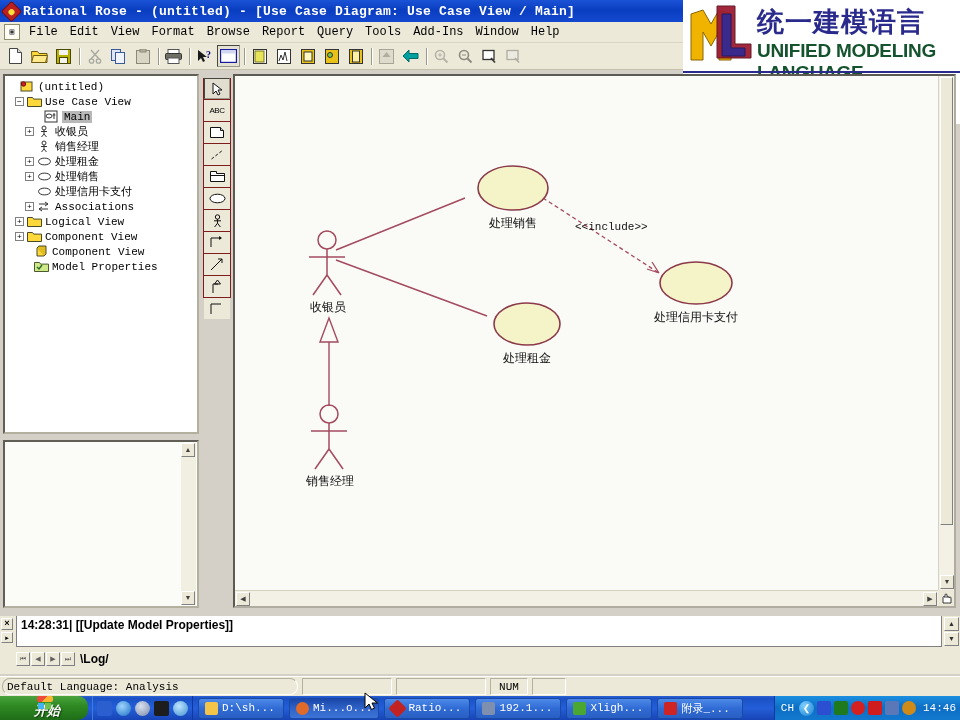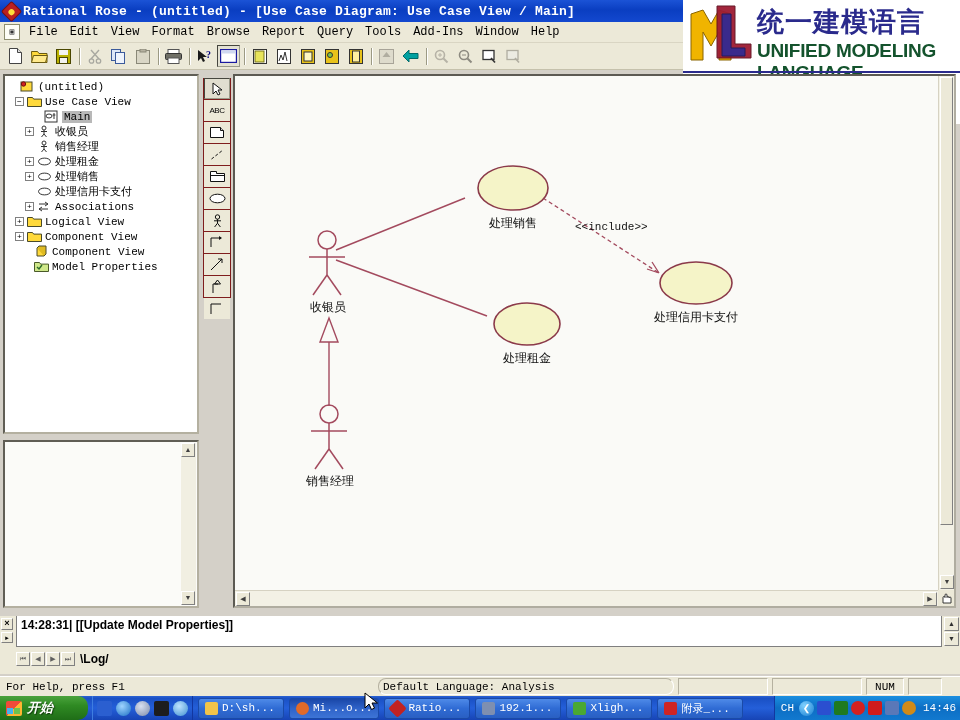--- a/index.html
+++ b/index.html
@@ -213,21 +213,21 @@
   
   .taskbar {
     position: absolute; left: 0; top: 696px; width: 960px; height: 24px;
     background: linear-gradient(180deg,#2b63d4 0%,#1a50c4 10%,#245fd9 50%,#1744b5 100%);
     display: flex; align-items: center;
   }
   .start-btn {
     width: 88px; height: 24px;
     background: linear-gradient(180deg,#4aa33c 0%,#2f8a23 40%,#1f6d17 100%);
     border-radius: 0 10px 10px 0;
-    display: flex; align-items: center; padding-left: 6px;
+    display: flex; align-items: center; padding-left: 6px; flex-direction: column;
   }
   .start-flag {
     width: 16px; height: 15px; margin-right: 5px;
     background:
       linear-gradient(135deg,#f04a3a 0 49%, transparent 49%),
       #ffb531;
     border-radius: 2px; position: relative;
   }
   .start-flag::after {
     content:""; position:absolute; left:1px; top:7px; width:6px; height:6px;
@@ -773,21 +773,20 @@
     <div class="tabrow">
       <div class="nav-btn">⏮</div>
       <div class="nav-btn">◀</div>
       <div class="nav-btn">▶</div>
       <div class="nav-btn">⏭</div>
       <div class="log-tab">\Log/</div>
     </div>
   </div>
 
   <div class="statusbar">
-    <div class="sb-cell sb-help">For Help, press F1</div>
     <div class="sb-cell" style="width:296px;border-radius:8px;">Default Language: Analysis</div>
     <div class="sb-cell" style="width:90px;"></div>
     <div class="sb-cell" style="width:90px;"></div>
     <div class="sb-cell" style="width:38px; justify-content:center;">NUM</div>
     <div class="sb-cell" style="width:34px;"></div>
   </div>
 
   <div class="taskbar">
     <div class="start-btn">
       <div class="start-flag"></div>

